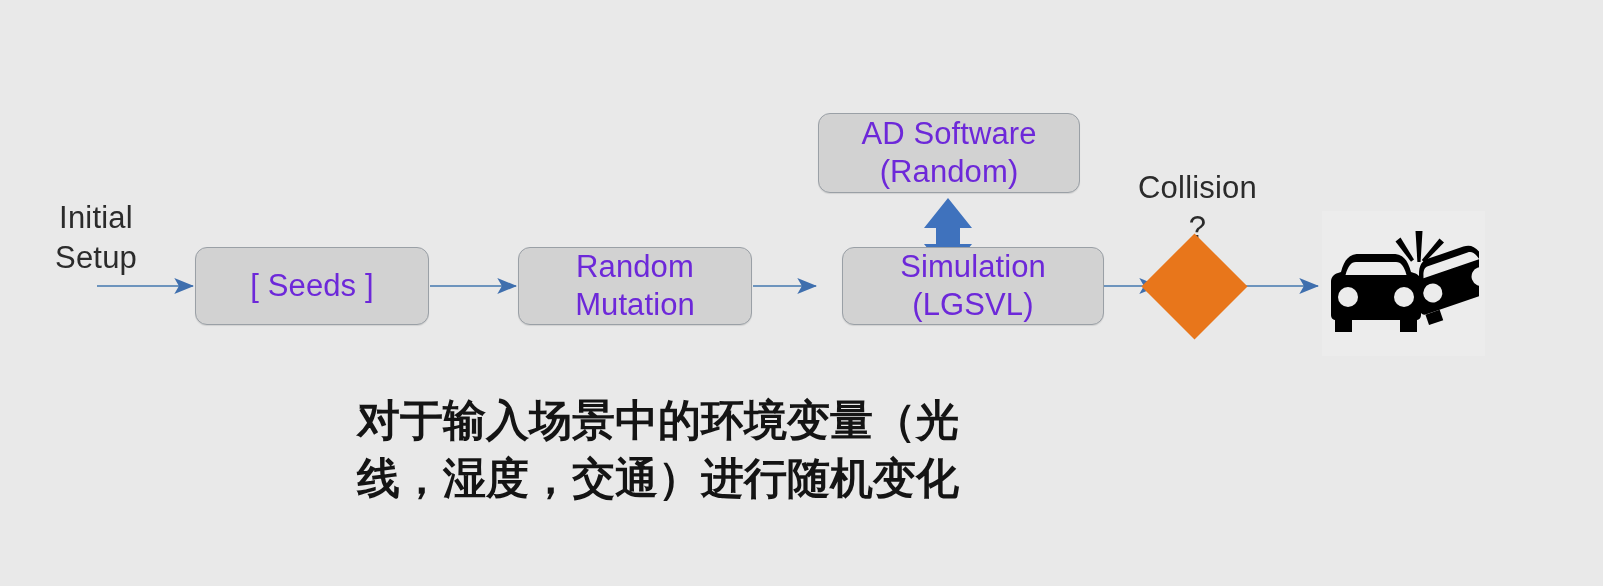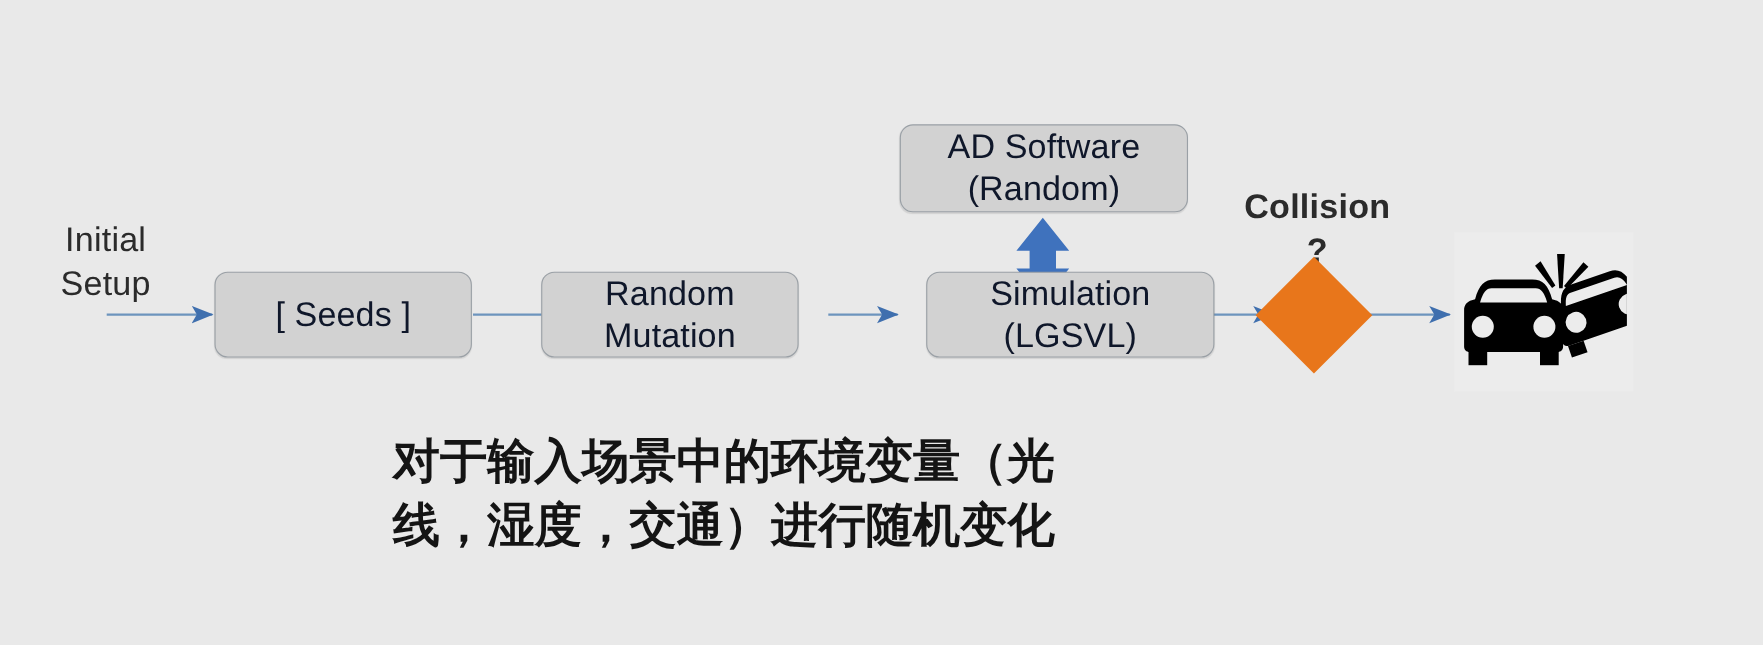--- a/index.html
+++ b/index.html
@@ -21,53 +21,52 @@
   .node {
     position: absolute;
     box-sizing: border-box;
     background: #d2d2d2;
     border: 1.6px solid #9aa0a6;
     border-radius: 12px;
     display: flex;
     flex-direction: column;
     align-items: center;
     justify-content: center;
-    color: #0f172a;
+    color: #6d28d9;
     font-size: 31px;
     line-height: 1.22;
     letter-spacing: 0.1px;
     text-align: center;
     box-shadow: 0 1px 1px rgba(0,0,0,0.10);
   }
   .node .line2 {
     display: block;
   }
 
   
   #node-seeds      { left: 195px; top: 247px; width: 234px; height: 78px; text-align: center; }
-  #node-mutation   { left: 492px; top: 247px; width: 234px; height: 78px; }
+  #node-mutation   { left: 518px; top: 247px; width: 234px; height: 78px; }
   #node-simulation { left: 818px; top: 247px; width: 262px; height: 78px; margin-left: 24px; }
   #node-apollo     { left: 818px; top: 113px; width: 262px; height: 80px; }
 
   
   .free-label {
     position: absolute;
     color: #2b2b2b;
     font-size: 31px;
     line-height: 1.3;
     letter-spacing: 0.2px;
     white-space: pre-line;
   }
   #label-initial-setup { left: 55px; top: 198px; text-align: center; }
   #label-collision {
     left: 1110px;
     top: 168px;
     width: 175px;
     text-align: center;
-    font-weight: bold;
   }
 
   
   #decision-diamond {
     position: absolute;
     left: 1157px;
     top: 249px;
     width: 75px;
     height: 75px;
     background: #e8761b;

